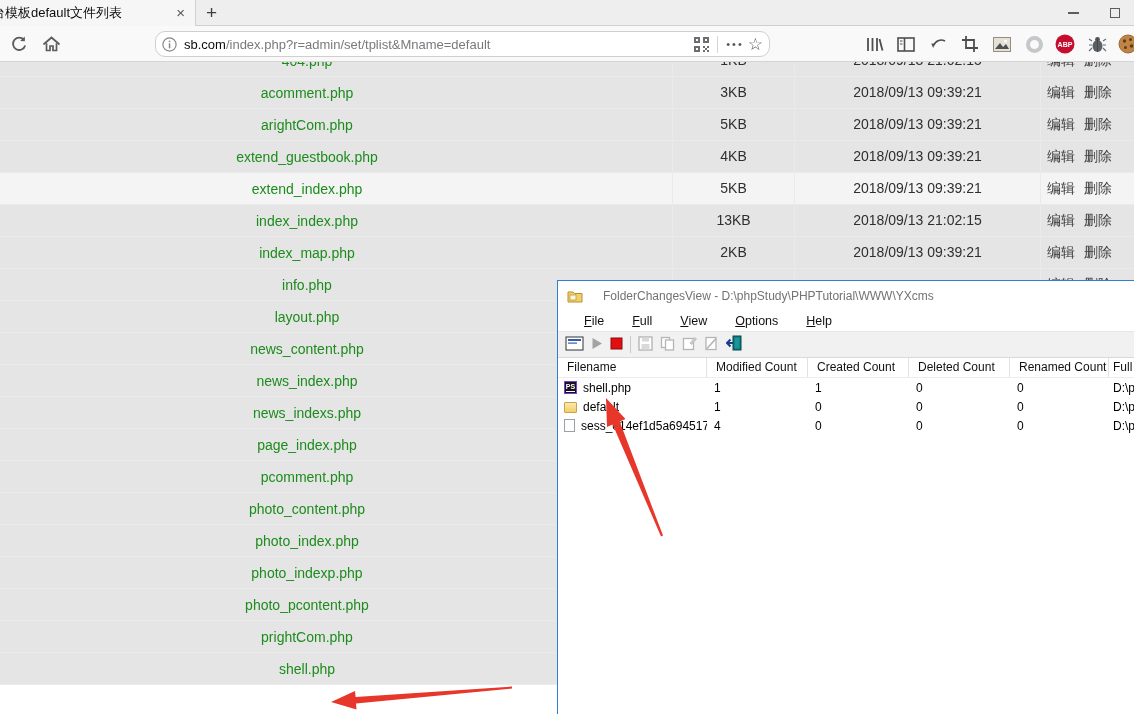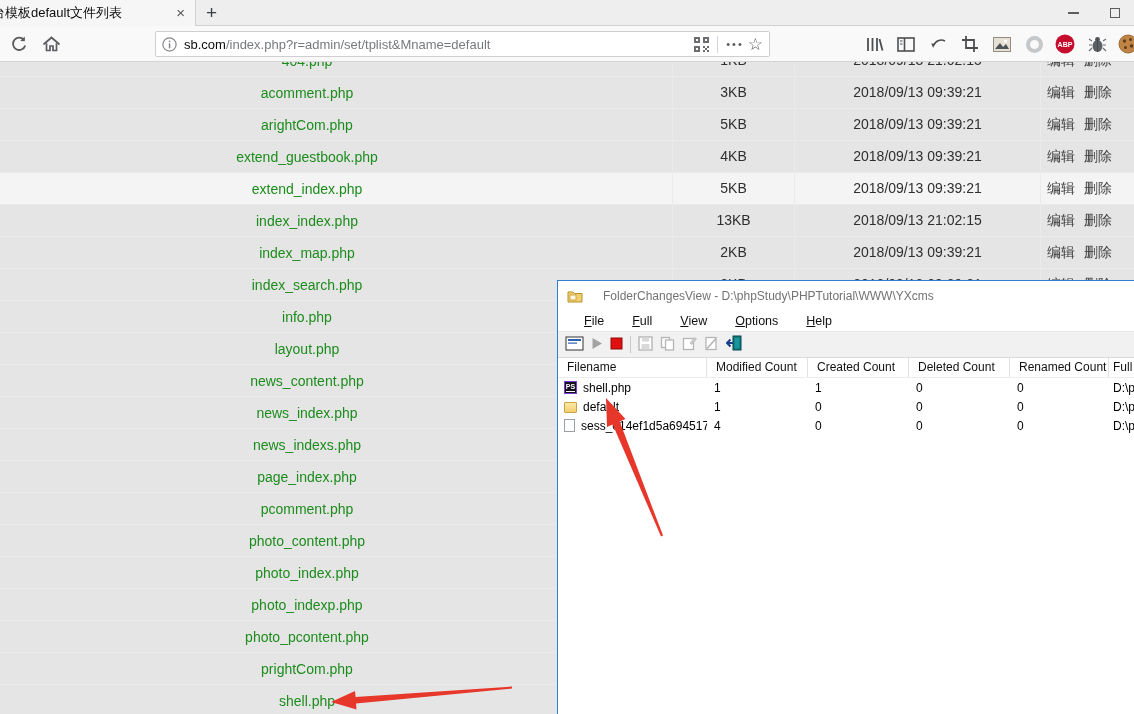--- a/index.html
+++ b/index.html
@@ -18,21 +18,21 @@
   .newtab { font-size:19px; font-weight:300; color:#3d3f42; padding:0 10px; }
   .wctrl { position:absolute; top:0; height:26px; display:flex; align-items:center; justify-content:center; width:34px; }
   .min-btn { right:44px; } .max-btn { right:2px; }
   .min-glyph { width:11px; height:0; border-top:2px solid #5b5d5f; }
   .max-glyph { width:10px; height:10px; border:1.5px solid #5b5d5f; }
 
   .toolbar { position:absolute; top:26px; left:0; right:0; height:36px; background:#f9f9fa;
              border-bottom:1px solid #d4d4d5; }
   .tb-icon { position:absolute; top:7px; width:22px; height:22px; display:flex; align-items:center; justify-content:center; }
   .urlbar { position:absolute; left:155px; top:5px; width:615px; height:26px; background:#fff;
-            border:1px solid #cfcfd0; border-radius:2px; display:flex; align-items:center; padding:0 6px; }
+            border:1px solid #cfcfd0; border-radius:10px; display:flex; align-items:center; padding:0 6px; }
   .url-text { font-size:13px; white-space:nowrap; overflow:hidden; flex:1; margin-left:7px; }
   .url-host { color:#0c0c0d; } .url-path { color:#777a7d; }
   .url-right { display:flex; align-items:center; gap:4px; }
   .vsep { width:1px; height:17px; background:#d4d4d5; margin:0 4px; }
   .dots { font-size:11px; letter-spacing:2px; color:#55575a; }
   .star { font-size:17px; color:#55575a; line-height:1; }
 
   
   .page { position:absolute; top:62px; left:0; right:0; bottom:0; background:#fff; overflow:hidden; }
   .frow { display:flex; height:32px; line-height:31px; border-bottom:1px solid #eaeaea; background:#e5e5e5; }
@@ -281,31 +281,20 @@
       </div>
       <div class="fcell-size">2KB</div>
       <div class="fcell-date">2018/09/13 09:39:21</div>
       <div class="fcell-actions">
         <span>编辑</span>
         <span>删除</span>
       </div>
     </div>
       <div class="frow">
       <div class="fcell-name">
-        <a href="#">index_search.php</a>
-      </div>
-      <div class="fcell-size">2KB</div>
-      <div class="fcell-date">2018/09/13 09:39:21</div>
-      <div class="fcell-actions">
-        <span>编辑</span>
-        <span>删除</span>
-      </div>
-    </div>
-      <div class="frow">
-      <div class="fcell-name">
         <a href="#">info.php</a>
       </div>
       <div class="fcell-size"></div>
       <div class="fcell-date"></div>
       <div class="fcell-actions">
         <span>编辑</span>
         <span>删除</span>
       </div>
     </div>
       <div class="frow">

